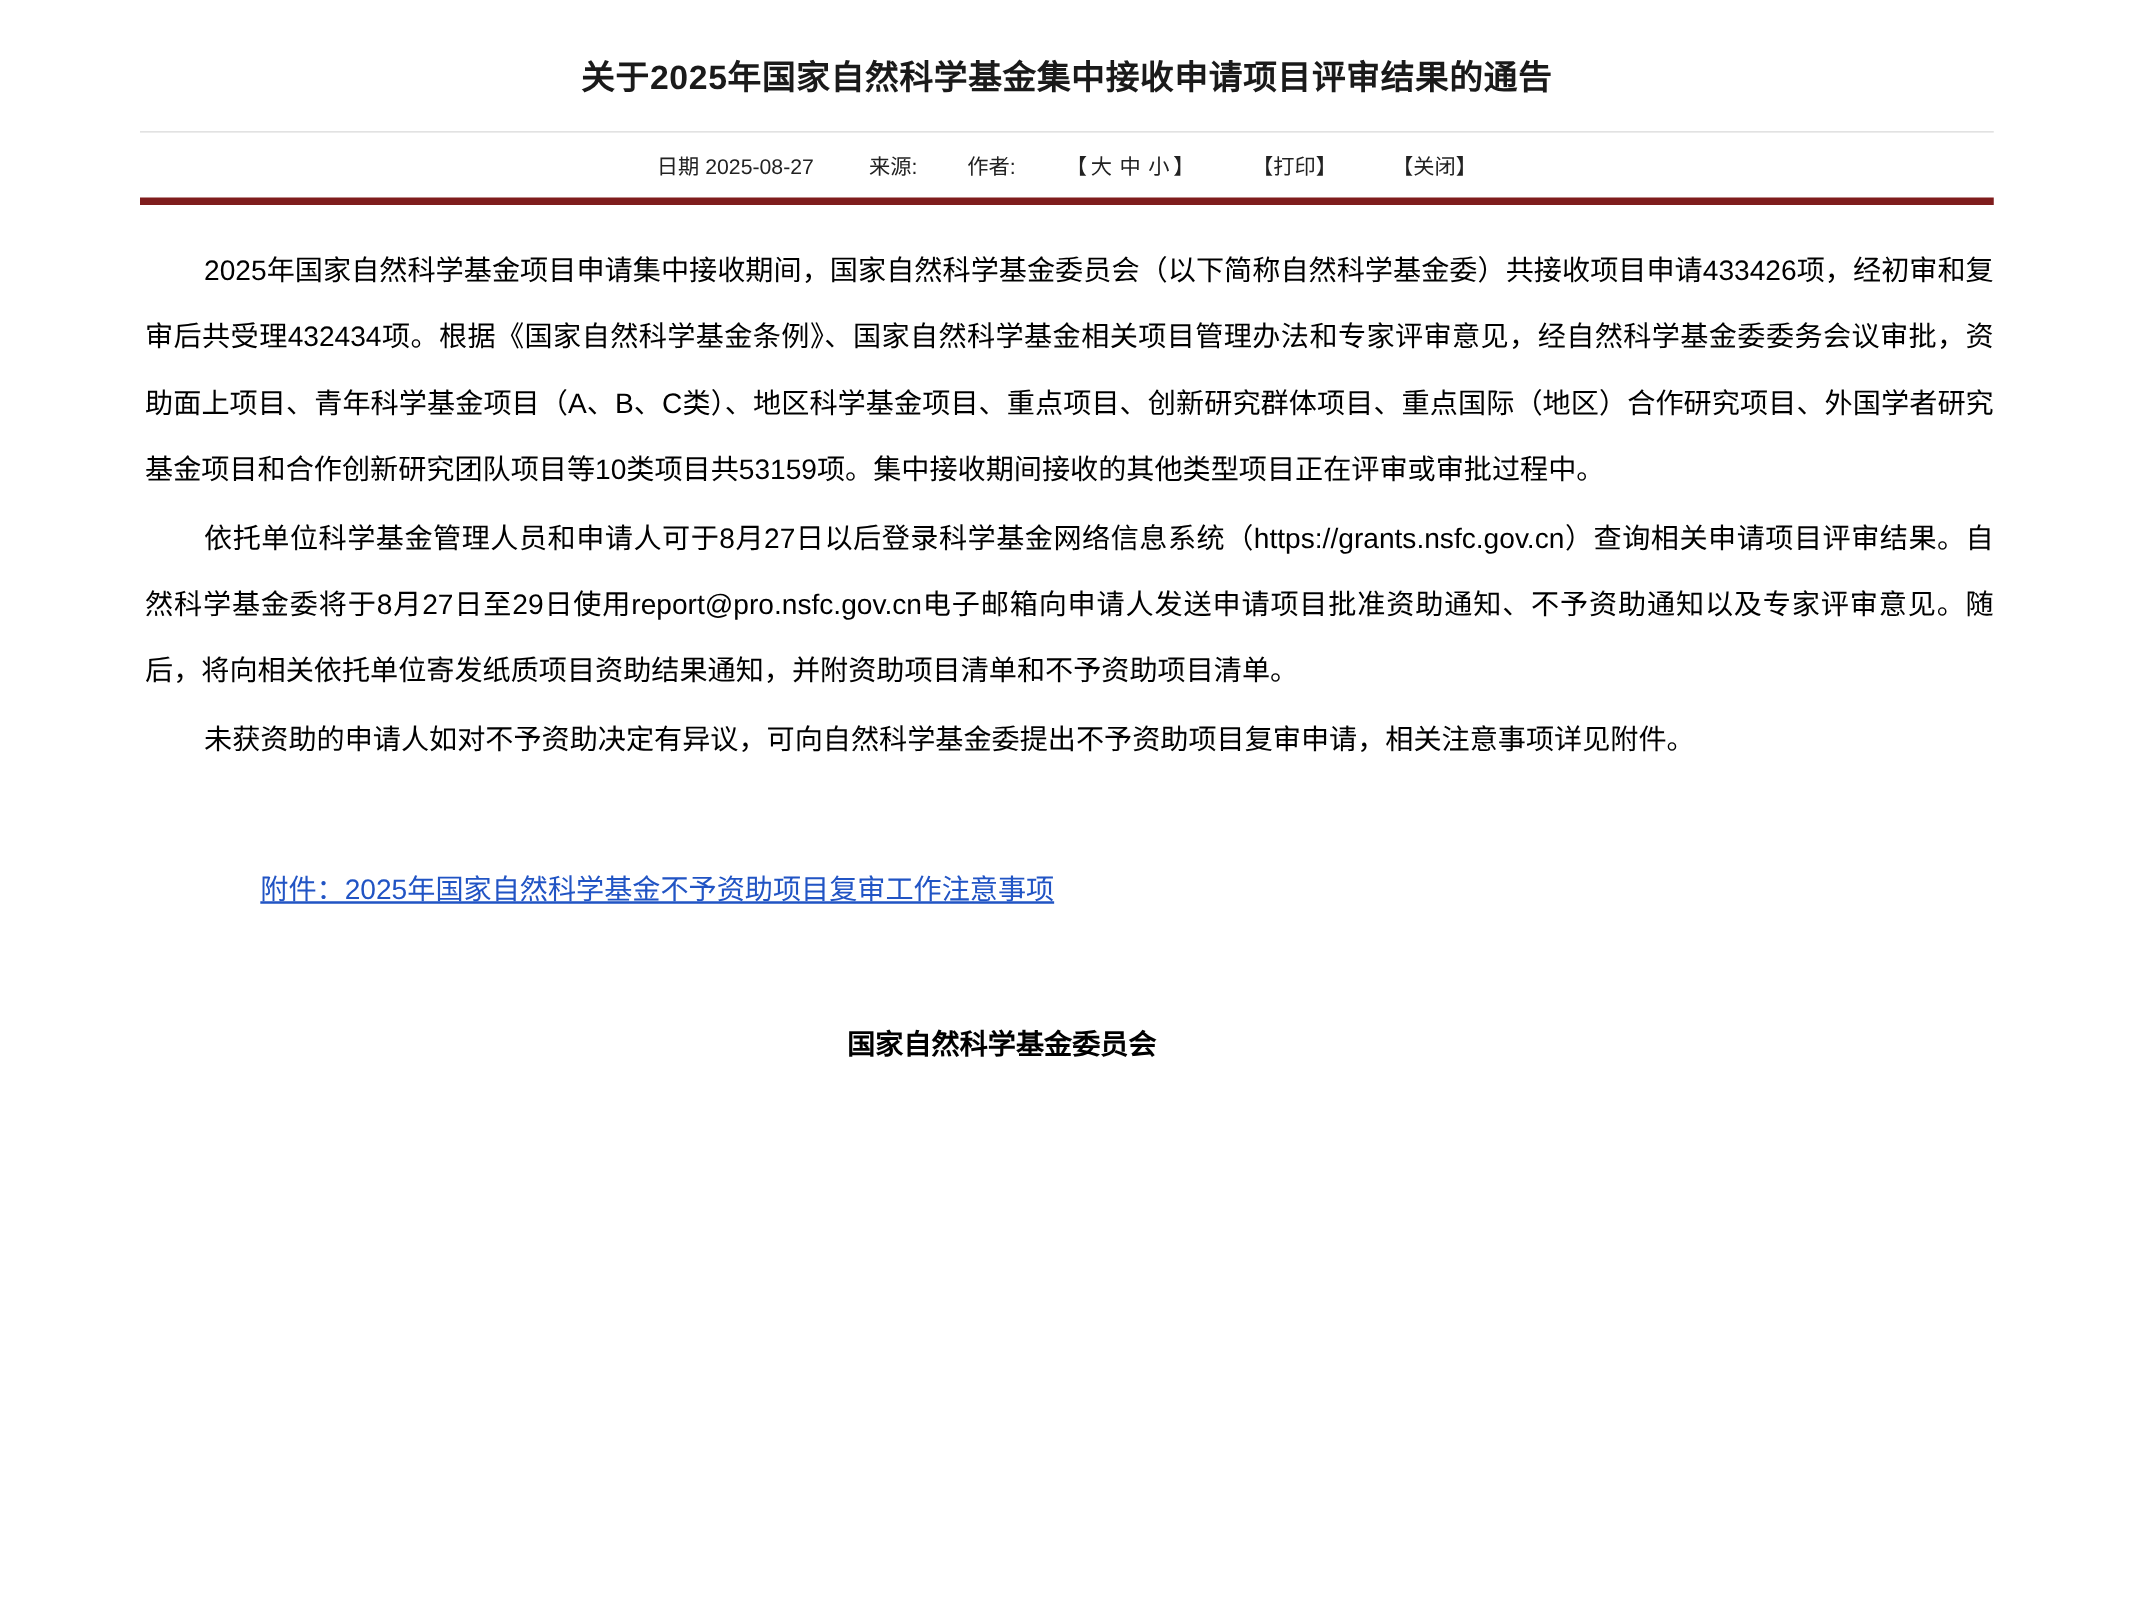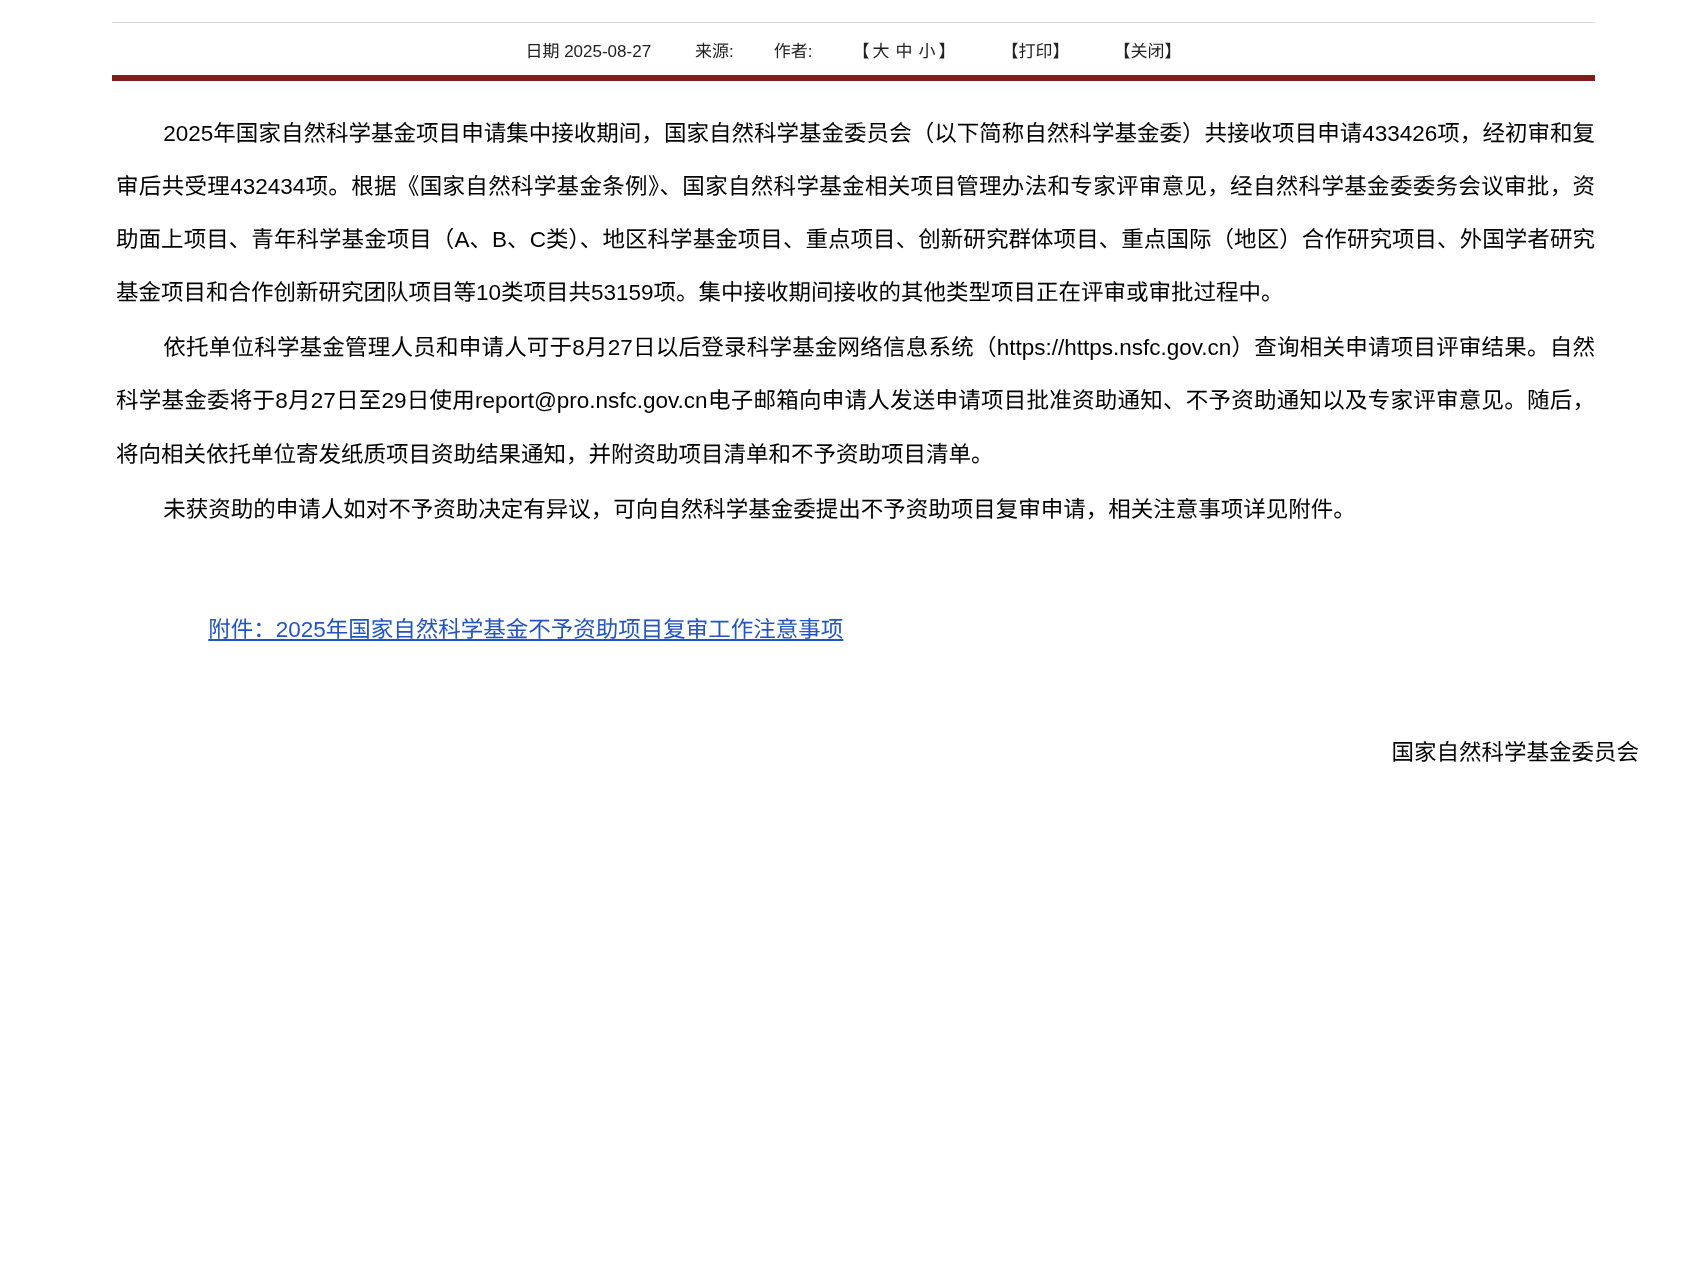--- a/index.html
+++ b/index.html
@@ -80,55 +80,57 @@
   .attachment a {
     color: #2154c4;
     text-decoration: underline;
     text-indent: 2em;
     display: inline-block;
     margin-left: 2.1em;
   }
 
   
   .signature {
-    margin: 76px 68px 0 0;
-    text-align: right;
+    margin: 76px 104px 0 0;
+    text-align: center;
     font-size: 22.5px;
     line-height: 2.4;
     color: #000000;
+    font-weight: bold;
   }
   .signature .sig-date {
     margin-right: 2px;
   }
 </style>
 </head>
 <body>
 
 <div class="page">
 
+  <h1 class="doc-title">关于2025年国家自然科学基金集中接收申请项目评审结果的通告</h1>
 
   <div class="meta-wrap">
     <div class="meta-row">
       <span class="meta-date">日期 2025-08-27</span>
 
       <span class="meta-source">来源:</span>
 
       <span class="meta-author">作者:</span>
 
       <span class="meta-sizes"><span>【</span><a class="meta-link sz" href="#">大</a><a class="meta-link sz" href="#">中</a><a class="meta-link sz" href="#">小</a><span>】</span></span>
 
       <a class="meta-link meta-print" href="#">【打印】</a>
 
       <a class="meta-link meta-close" href="#">【关闭】</a>
     </div>
   </div>
 
   <div class="body-wrap">
     <p>2025年国家自然科学基金项目申请集中接收期间，国家自然科学基金委员会（以下简称自然科学基金委）共接收项目申请433426项，经初审和复审后共受理432434项。根据《国家自然科学基金条例》、国家自然科学基金相关项目管理办法和专家评审意见，经自然科学基金委委务会议审批，资助面上项目、青年科学基金项目（A、B、C类）、地区科学基金项目、重点项目、创新研究群体项目、重点国际（地区）合作研究项目、外国学者研究基金项目和合作创新研究团队项目等10类项目共53159项。集中接收期间接收的其他类型项目正在评审或审批过程中。</p>
-    <p>依托单位科学基金管理人员和申请人可于8月27日以后登录科学基金网络信息系统（https://https.nsfc.gov.cn）查询相关申请项目评审结果。自然科学基金委将于8月27日至29日使用report@pro.nsfc.gov.cn电子邮箱向申请人发送申请项目批准资助通知、不予资助通知以及专家评审意见。随后，将向相关依托单位寄发纸质项目资助结果通知，并附资助项目清单和不予资助项目清单。</p>
+    <p>依托单位科学基金管理人员和申请人可于8月27日以后登录科学基金网络信息系统（https://grants.nsfc.gov.cn）查询相关申请项目评审结果。自然科学基金委将于8月27日至29日使用report@pro.nsfc.gov.cn电子邮箱向申请人发送申请项目批准资助通知、不予资助通知以及专家评审意见。随后，将向相关依托单位寄发纸质项目资助结果通知，并附资助项目清单和不予资助项目清单。</p>
     <p>未获资助的申请人如对不予资助决定有异议，可向自然科学基金委提出不予资助项目复审申请，相关注意事项详见附件。</p>
   </div>
 
   <div class="attachment">
     <a href="#">附件：2025年国家自然科学基金不予资助项目复审工作注意事项</a>
   </div>
 
   <div class="signature">
     <div class="sig-org">国家自然科学基金委员会</div>
   </div>

